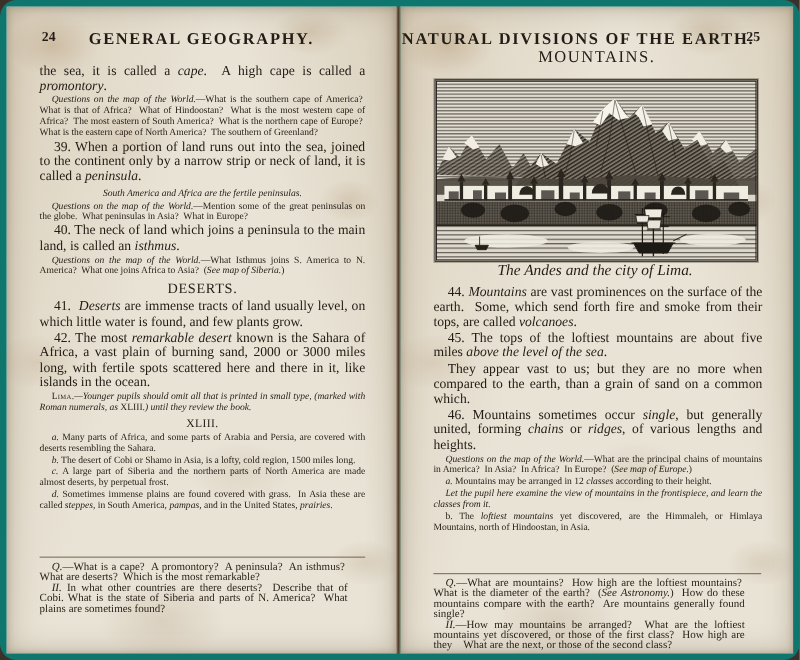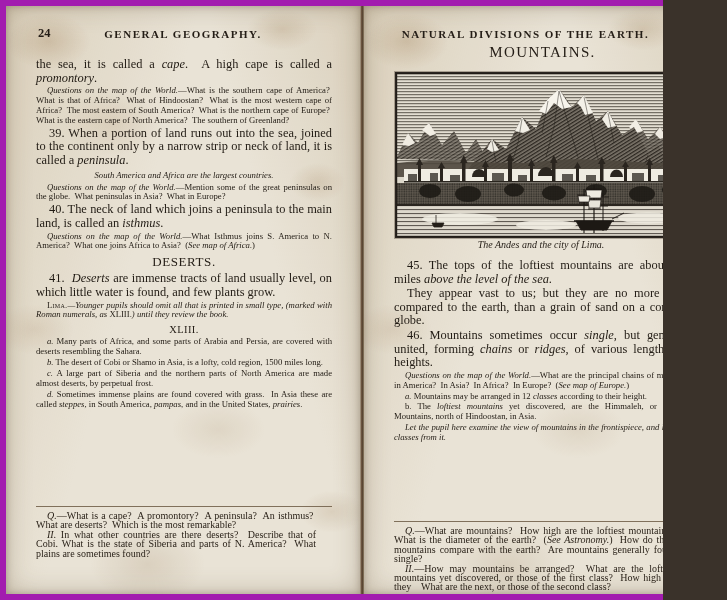--- a/index.html
+++ b/index.html
@@ -1,21 +1,21 @@
 <!DOCTYPE html>
 <html><head>
 <meta charset="utf-8">
 <style>
   html,body{margin:0;padding:0;}
   body{
     width:727px;height:600px;overflow:hidden;
     background:#3a322a;
     font-family:"Liberation Serif", serif;
   }
-  .scan{position:relative;width:663px;height:600px;overflow:hidden;background:#a21caf;}
+  .scan{position:relative;width:727px;height:600px;overflow:hidden;background:#0f766e;border-radius:15px;}
 
   
   .sheet{
     position:absolute;top:6px;height:588px;
     background:#e9e3d6;
     overflow:hidden;
   }
   .sheet.left{left:6px;width:354px;}
   .sheet.right{left:364px;width:357px;}
 
@@ -45,21 +45,21 @@
 
   
   .gutter{
     position:absolute;left:360px;top:6px;width:4px;height:588px;z-index:5;
     background:linear-gradient(90deg,#b3a894 0%,#6e5640 35%,#4f3c2a 55%,#8d7c63 100%);
   }
 
   
   .runhead{
     position:absolute;left:0;right:0;top:22px;height:14px;
-    font-size:11px;letter-spacing:1.5px;font-weight:bold;
+    font-size:15px;letter-spacing:1.5px;font-weight:bold;
     color:#241d16;text-align:center;white-space:nowrap;
   }
   .folio{
     position:absolute;top:20px;font-size:12.5px;font-weight:bold;color:#241d16;
     font-family:"Liberation Serif",serif;
   }
   .folio.l{left:32px;}
   .folio.r{right:30px;}
 
   .col{
@@ -121,21 +121,21 @@
   .plate{
     position:absolute;left:31px;top:66px;width:292px;height:164px;
     background:#ddd8cb;
     border:1px solid #2b2520;
     box-shadow:0 0 0 1px rgba(60,50,38,.35);
     overflow:hidden;
   }
   .plate svg{display:block;width:100%;height:100%;}
   .plate-caption{
     position:absolute;left:31px;top:233px;width:292px;
-    text-align:center;font-size:10px;font-style:italic;color:#241d16;
+    text-align:center;font-size:14px;font-style:italic;color:#241d16;
   }
   .sheet.right .col.belowplate{top:253px;}
 </style>
 </head>
 <body>
 
 <div class="scan">
 
   <div class="sheet left">
     <div class="page">
@@ -152,39 +152,43 @@
           <i>Questions on the map of the World.</i>—What is the southern cape of America?&nbsp; What is
           that of Africa?&nbsp; What of Hindoostan?&nbsp; What is the most western cape of Africa?&nbsp;
           The most eastern of South America?&nbsp; What is the northern cape of Europe?&nbsp; What is the
           eastern cape of North America?&nbsp; The southern of Greenland?</p>
 
         <p class="body">
           39. When a portion of land runs out into the sea, joined to the continent only by a narrow strip
           or neck of land, it is called a <i>peninsula</i>.</p>
 
         <p class="small centered">
-          <i>South America and Africa are the largest countries.</i></p>
+          <i>South America and Africa are the fertile peninsulas.</i></p>
 
         <p class="small">
           <i>Questions on the map of the World.</i>—Mention some of the great peninsulas on the globe.&nbsp;
           What peninsulas in Asia?&nbsp; What in Europe?</p>
 
         <p class="body">
           40. The neck of land which joins a peninsula to the main land, is called an <i>isthmus</i>.</p>
 
         <p class="small">
           <i>Questions on the map of the World.</i>—What Isthmus joins S. America to N. America?&nbsp;
-          What one joins Africa to Asia?&nbsp; (<i>See map of Africa.</i>)</p>
+          What one joins Africa to Asia?&nbsp; (<i>See map of Siberia.</i>)</p>
 
         <div class="secthead">DESERTS.</div>
 
         <p class="body">
           41.&nbsp; <i>Deserts</i> are immense tracts of land usually level, on which little water is
           found, and few plants grow.</p>
 
+        <p class="body">
+          42. The most <i>remarkable desert</i> known is the Sahara of Africa, a vast plain of burning
+          sand, 2000 or 3000 miles long, with fertile spots scattered here and there in it, like islands
+          in the ocean.</p>
 
         <p class="small" style="font-style:italic">
           <span class="sc" style="font-style:normal">Lima.</span>—Younger pupils should omit all that is
           printed in small type, (marked with Roman numerals, as <span style="font-style:normal">XLIII.</span>)
           until they review the book.</p>
 
         <div class="romanhead">XLIII.</div>
 
         <p class="small">
           <i>a.</i> Many parts of Africa, and some parts of Arabia and Persia, are covered with deserts
@@ -375,47 +379,50 @@
 
             <rect x="0.6" y="0.6" width="290.8" height="162.8" fill="none" stroke="#221d18" stroke-width="1.2"></rect>
           </g>
         </svg>
       </div>
 
       <div class="plate-caption">The Andes and the city of Lima.</div>
 
       <div class="col belowplate">
 
+        <p class="body">
+          44. <i>Mountains</i> are vast prominences on the surface of the earth.&nbsp; Some, which send
+          forth fire and smoke from their tops, are called <i>volcanoes</i>.</p>
 
         <p class="body">
           45. The tops of the loftiest mountains are about five miles <i>above the level of the sea</i>.</p>
 
         <p class="body">
           They appear vast to us; but they are no more when compared to the earth, than a grain of sand on
-          a common globe.</p>
+          a common which.</p>
 
         <p class="body">
           46. Mountains sometimes occur <i>single</i>, but generally united, forming <i>chains</i> or
           <i>ridges</i>, of various lengths and heights.</p>
 
         <p class="small">
           <i>Questions on the map of the World.</i>—What are the principal chains of mountains in
           America?&nbsp; In Asia?&nbsp; In Africa?&nbsp; In Europe?&nbsp; (<i>See map of Europe.</i>)</p>
 
 
         <p class="small">
           <i>a.</i> Mountains may be arranged in 12 <i>classes</i> according to their height.</p>
-
-        <p class="small">
-          b. The <i>loftiest mountains</i> yet discovered, are the Himmaleh, or Himlaya Mountains, north of
-          Hindoostan, in Asia.</p>
 
         <p class="small" style="font-style:italic">
           Let the pupil here examine the view of mountains in the frontispiece, and learn the classes
           from it.</p>
+
+        <p class="small">
+          b. The <i>loftiest mountains</i> yet discovered, are the Himmaleh, or Himlaya Mountains, north of
+          Hindoostan, in Asia.</p>
 
       </div>
 
       <div class="footrule" style="left:30px;width:298px;top:515px;"></div>
 
       <div class="footnotes" style="top:520px;">
         <p>
           <i>Q.</i>—What are mountains?&nbsp; How high are the loftiest mountains?&nbsp; What is the
           diameter of the earth?&nbsp; (<i>See Astronomy.</i>)&nbsp; How do these mountains compare with
           the earth?&nbsp; Are mountains generally found single?</p>

